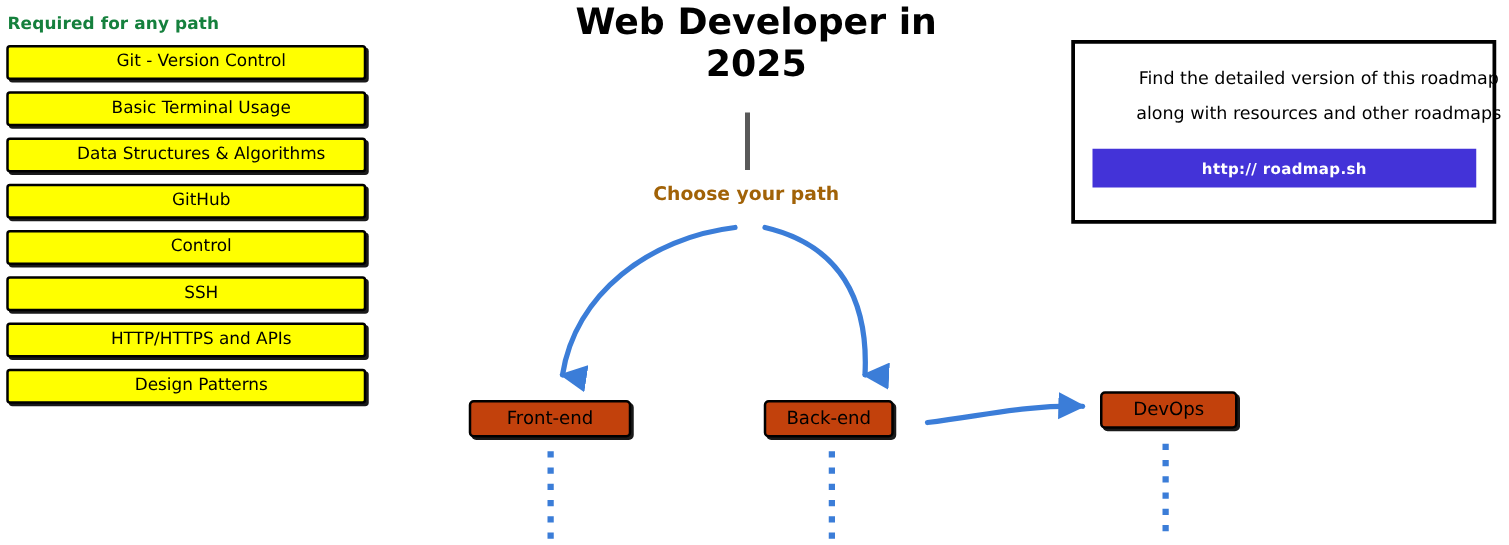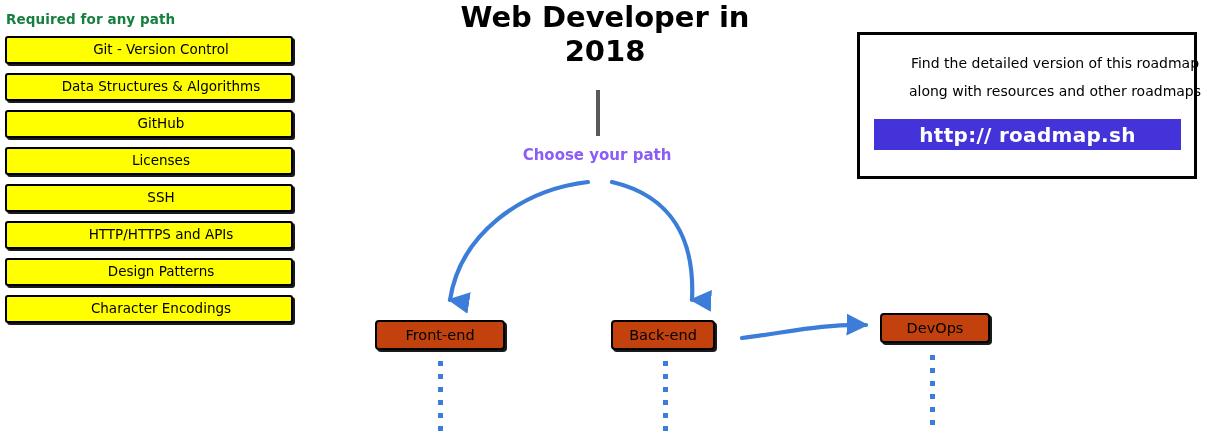--- a/index.html
+++ b/index.html
@@ -81,21 +81,21 @@
     background: #595959;
   }
   #choose-label {
     position: absolute;
     left: 504px;
     top: 146px;
     width: 186px;
     text-align: center;
     font-size: 15px;
     font-weight: bold;
-    color: #8b5cf6;
+    color: #a16207;
     white-space: nowrap;
   }
 
   
   #arrows-svg {
     position: absolute;
     left: 0;
     top: 0;
     width: 1207px;
     height: 436px;
@@ -168,62 +168,62 @@
     left: 14px;
     top: 84px;
     width: 307px;
     height: 31px;
     background: #4333D8;
     display: flex;
     align-items: center;
     justify-content: center;
   }
   #info-button-label {
-    font-size: 20px;
+    font-size: 12px;
     font-weight: bold;
     color: #ffffff;
     letter-spacing: 0.3px;
     white-space: nowrap;
   }
 </style>
 </head>
 <body>
 
 <div id="required-section">
   <div id="required-heading">Required for any path</div>
 
   <div id="required-list">
     <div class="req-item">
       <span class="req-item-label">Git - Version Control</span>
     </div>
     <div class="req-item">
+      <span class="req-item-label">Basic Terminal Usage</span>
+    </div>
+    <div class="req-item">
       <span class="req-item-label">Data Structures &amp; Algorithms</span>
     </div>
     <div class="req-item">
       <span class="req-item-label">GitHub</span>
     </div>
     <div class="req-item">
-      <span class="req-item-label">Licenses</span>
+      <span class="req-item-label">Control</span>
     </div>
     <div class="req-item">
       <span class="req-item-label">SSH</span>
     </div>
     <div class="req-item">
       <span class="req-item-label">HTTP/HTTPS and APIs</span>
     </div>
     <div class="req-item">
       <span class="req-item-label">Design Patterns</span>
     </div>
-    <div class="req-item">
-      <span class="req-item-label">Character Encodings</span>
-    </div>
   </div>
 </div>
 
-<div id="title-text">Web Developer in 2018</div>
+<div id="title-text">Web Developer in 2025</div>
 <div id="stem-line"></div>
 <div id="choose-label">Choose your path</div>
 
 <svg id="arrows-svg" viewBox="0 0 1207 436">
   <defs>
     <marker id="ah-down" markerWidth="6" markerHeight="6" refX="2.6" refY="4.6" orient="auto" markerUnits="strokeWidth">
       <path d="M 0,0 L 5.2,0 L 2.6,5.2 Z" fill="#3B7DD8"></path>
     </marker>
     <marker id="ah-right" markerWidth="6" markerHeight="6" refX="4.6" refY="2.6" orient="auto" markerUnits="strokeWidth">
       <path d="M 0,0 L 5.2,2.6 L 0,5.2 Z" fill="#3B7DD8"></path>

